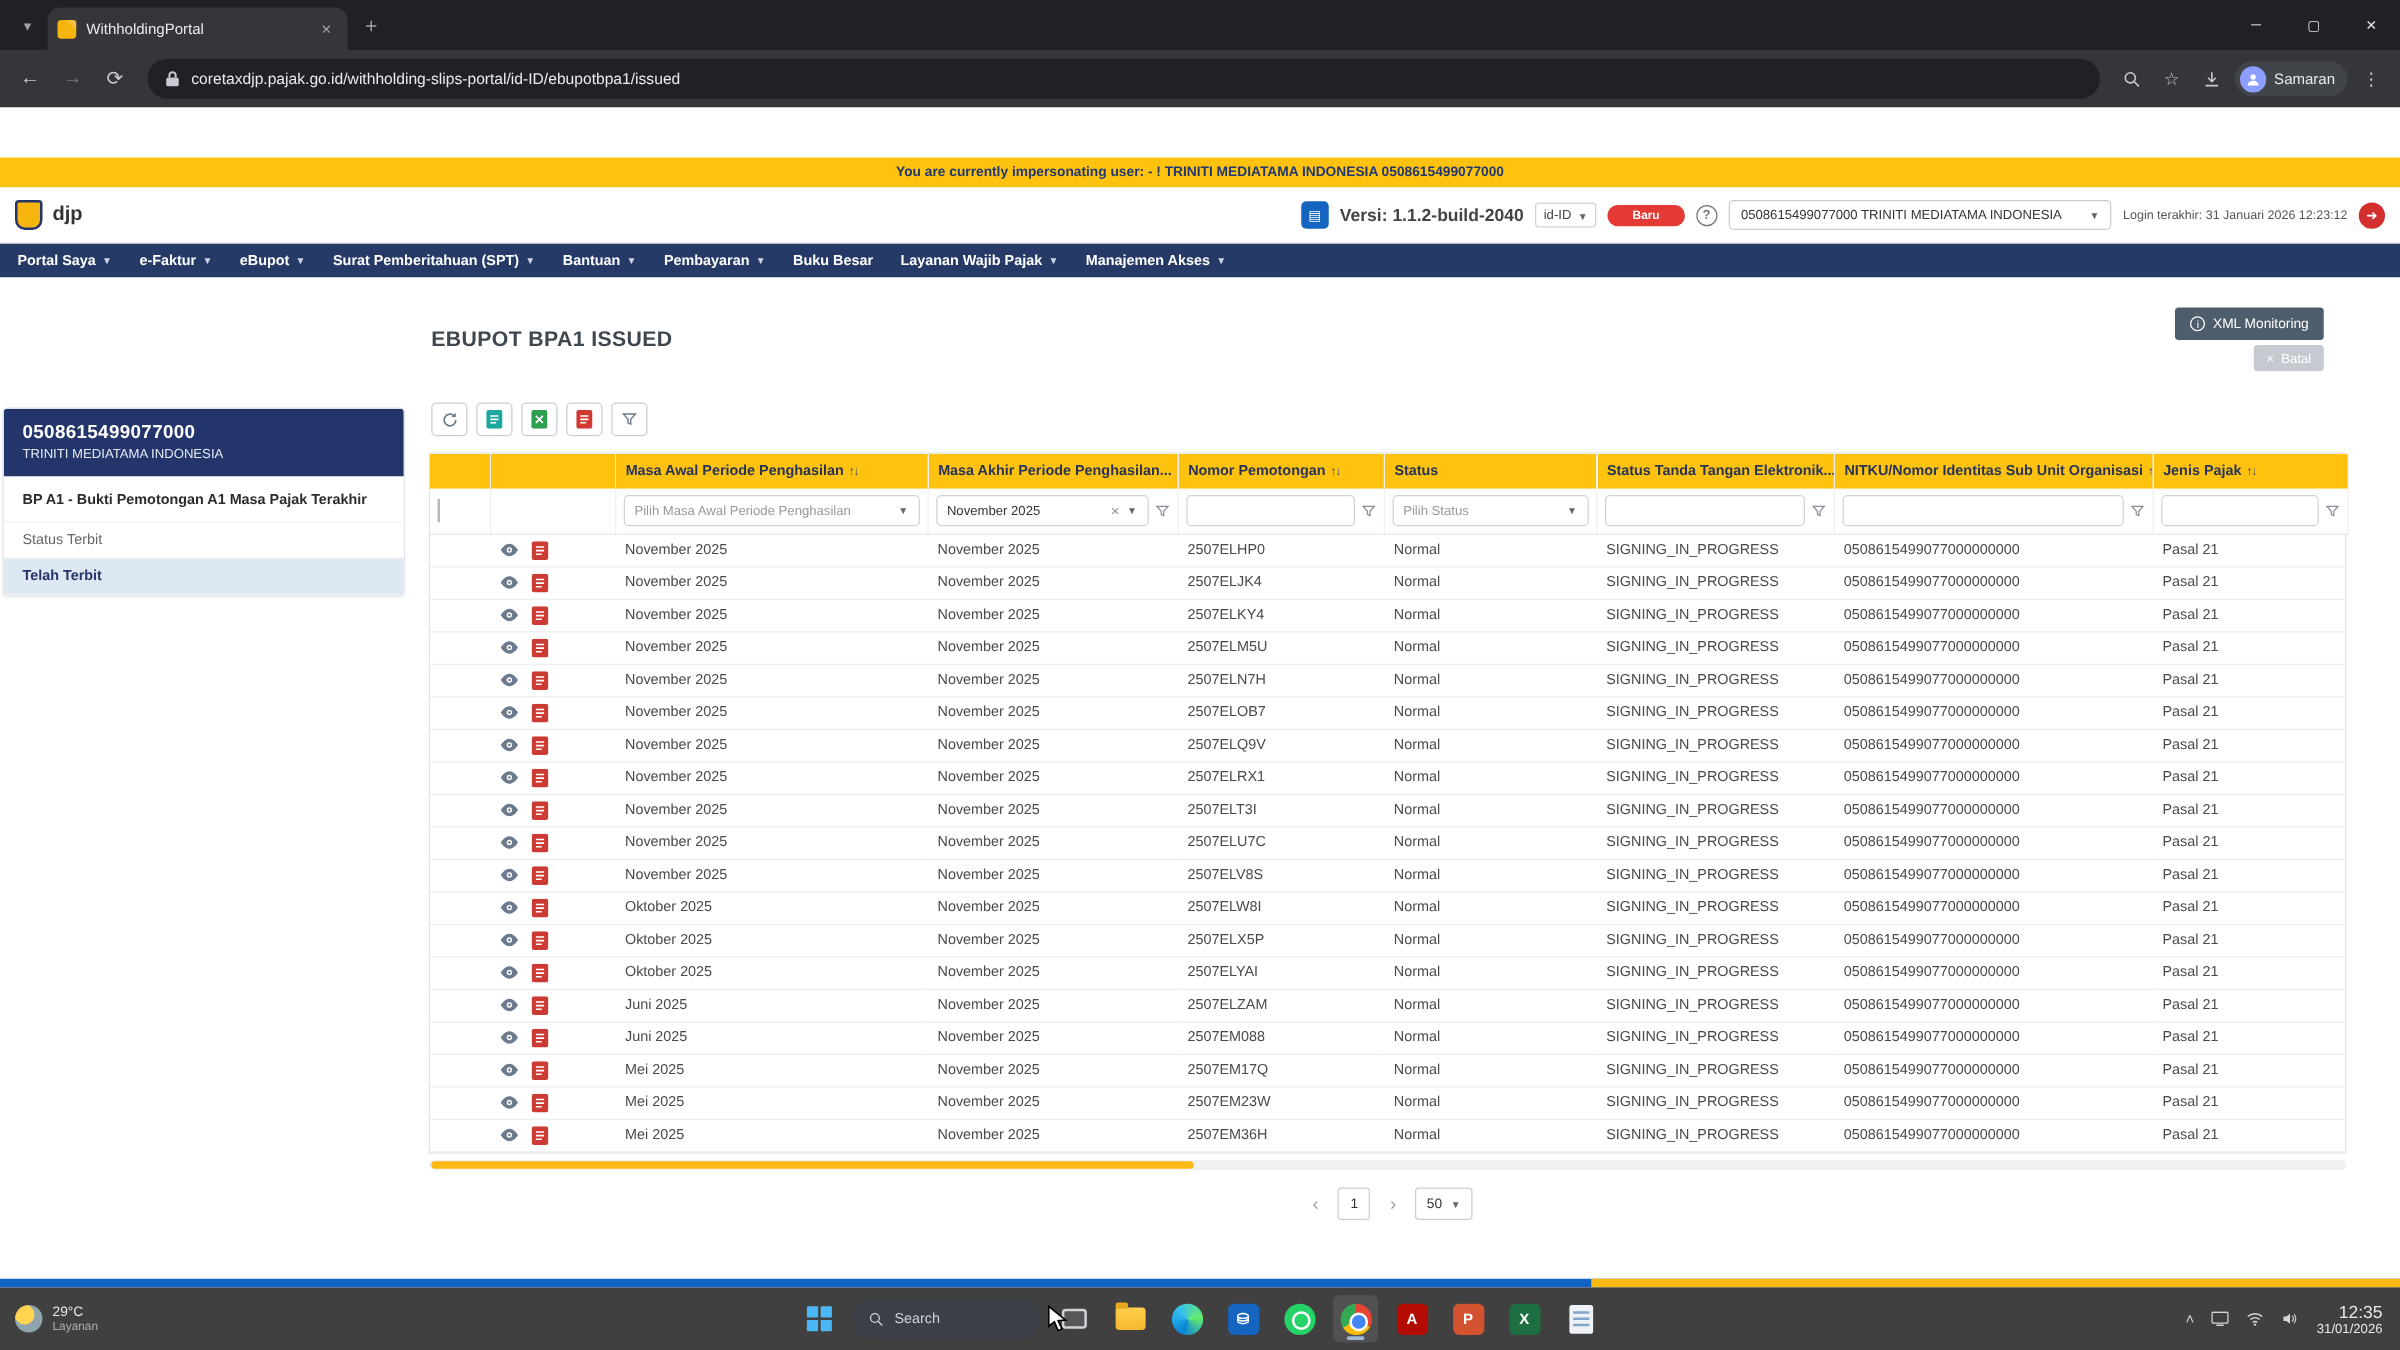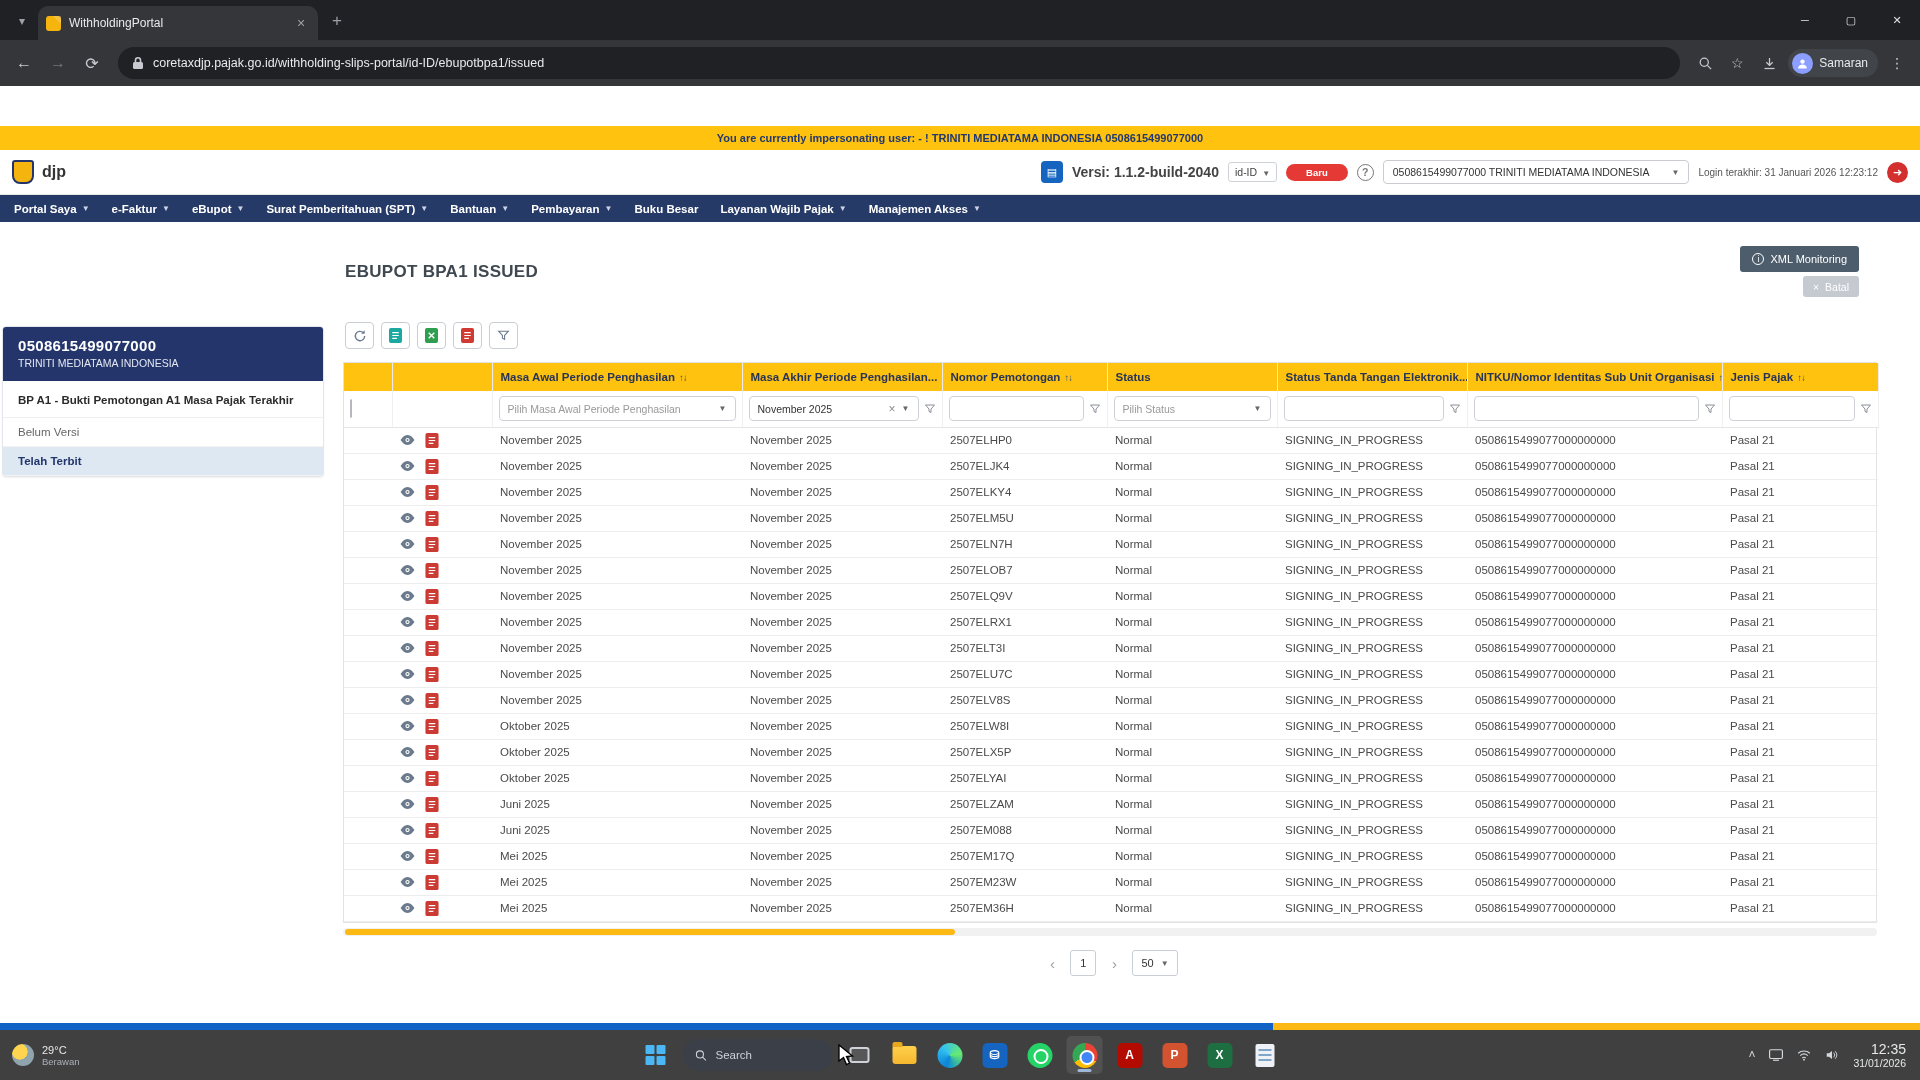--- a/index.html
+++ b/index.html
@@ -2,21 +2,21 @@
 <html><head>
 <meta charset="utf-8">
 <style>
   * { margin:0; padding:0; box-sizing:border-box; }
   html,body { width:1920px; height:1080px; overflow:hidden; font-family:"Liberation Sans",sans-serif; background:#fff; }
   .screen { position:relative; width:1920px; height:1080px; background:#fff; overflow:hidden; }
 
   
   .tabstrip { position:absolute; top:0; left:0; width:100%; height:40px; background:#202124; display:flex; align-items:flex-end; }
   .tab-search { width:28px; height:28px; margin:0 2px 5px 8px; color:#9aa0a6; font-size:12px; display:flex; align-items:center; justify-content:center; border-radius:50%; }
-  .tab { width:280px; height:34px; background:#35363a; border-radius:10px 10px 0 0; display:flex; align-items:center; padding:0 8px; gap:8px; }
+  .tab { width:240px; height:34px; background:#35363a; border-radius:10px 10px 0 0; display:flex; align-items:center; padding:0 8px; gap:8px; }
   .favicon { width:15px; height:15px; background:#f6b40e; border-radius:3px; flex:none; position:relative; }
   .favicon::after { content:""; position:absolute; right:0; top:0; border:4px solid #fff3; border-left-color:transparent; border-bottom-color:transparent; }
   .tab-title { color:#e8eaed; font-size:12px; flex:1; white-space:nowrap; overflow:hidden; }
   .tab-close { color:#9aa0a6; font-size:14px; width:18px; height:18px; display:flex; align-items:center; justify-content:center; border-radius:50%; }
   .newtab { width:26px; height:26px; margin:0 0 6px 6px; color:#9aa0a6; font-size:17px; display:flex; align-items:center; justify-content:center; }
   .win-controls { margin-left:auto; display:flex; height:40px; }
   .win-controls span { width:46px; display:flex; align-items:center; justify-content:center; color:#dfe1e5; font-size:11px; }
 
   .addressbar { position:absolute; top:40px; left:0; width:100%; height:46px; background:#35363a; display:flex; align-items:center; padding:0 10px; gap:6px; }
   .nav-btn { width:28px; height:28px; display:flex; align-items:center; justify-content:center; color:#c7cbd1; font-size:16px; border-radius:50%; }
@@ -250,21 +250,21 @@
     </div>
 
     <div class="content">
 
       <aside class="sidebar">
         <div class="sb-head">
           <div class="sb-npwp">0508615499077000</div>
           <div class="sb-comp">TRINITI MEDIATAMA INDONESIA</div>
         </div>
         <div class="sb-section">BP A1 - Bukti Pemotongan A1 Masa Pajak Terakhir</div>
-        <div class="sb-item">Belum Versi</div>
+        <div class="sb-item">Status Terbit</div>
         <div class="sb-item active">Telah Terbit</div>
       </aside>
 
       <main class="main">
         <h1 class="page-title">EBUPOT BPA1 ISSUED</h1>
 
         <button class="btn-xml">
           <span class="info-badge">i</span>
           <span>XML Monitoring</span>
         </button>
@@ -911,21 +911,21 @@
 
   <div class="footer-strip">
       <span class="gold"></span>
     </div>
 
   <div class="taskbar">
     <div class="weather">
       <span class="wicon"></span>
       <span class="wtxt">
         <div class="t1">29°C</div>
-        <div class="t2">Berawan</div>
+        <div class="t2">Layanan</div>
       </span>
     </div>
 
     <div class="tb-center">
       <span class="tb-btn">
         <span class="start-grid">
             <i></i>
             <i></i>
             <i></i>
             <i></i>

